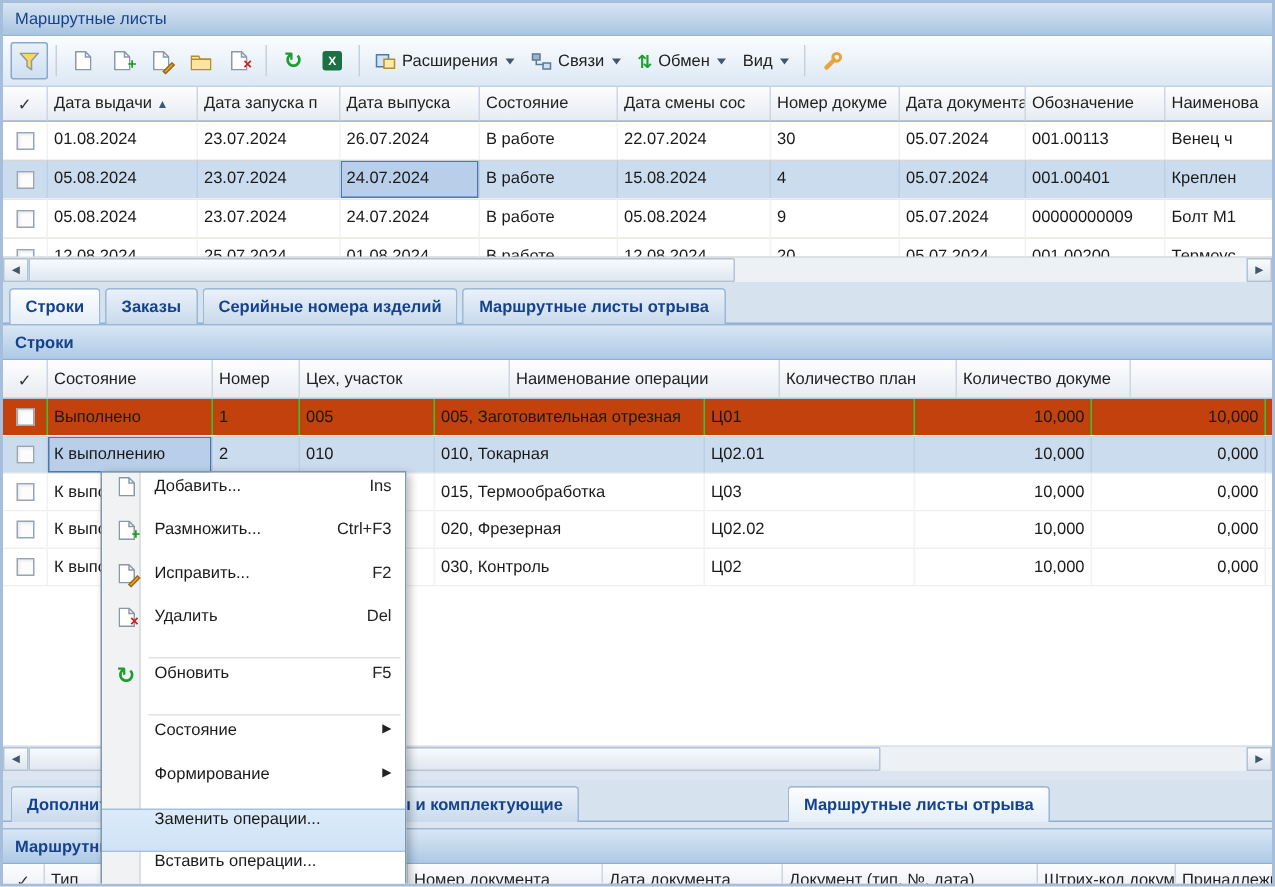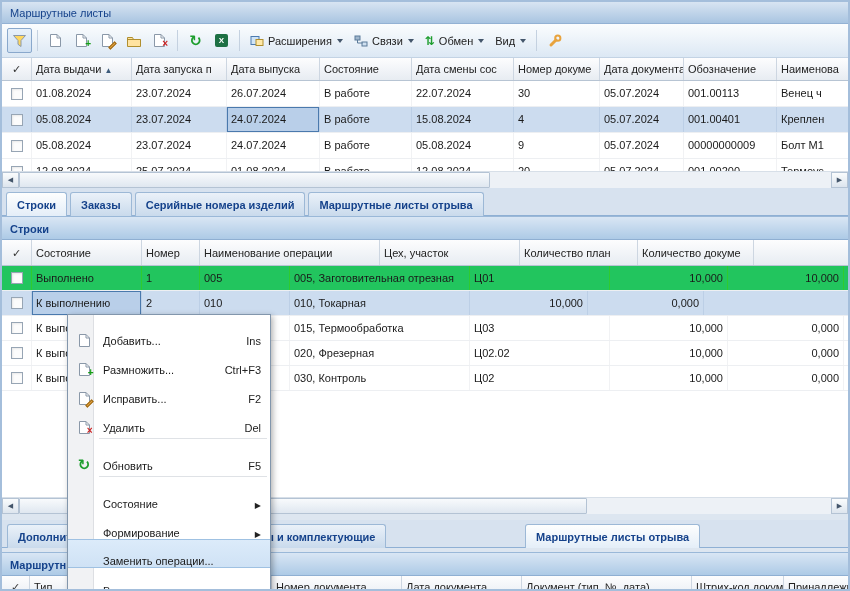--- a/index.html
+++ b/index.html
@@ -30,21 +30,21 @@
   .g2 .ghead{height:26px}
   .g2 .hcell{padding-top:7px}
   .g3 .ghead{height:23px}
   .grow{display:flex;background:#fff;border-bottom:1px solid #edeff2}
   .g1 .grow{height:26px}
   .g2 .grow{height:25px}
   .cell{padding:6px 4px 0;border-right:1px solid #f1f2f4;overflow:hidden;white-space:nowrap;flex:none}
   .num{text-align:right}
   .grow.sel{background:#ccdcef}
   .grow.sel .cell{border-right-color:#bccfe6}
-  .grow.green{background:#22c55e}
+  .grow.green{background:#c2410c}
   .grow.green .cell{border-right-color:#2ecc2e}
   .cell.focus{background:#b9cfe9;box-shadow:inset 0 0 0 1px #4a79ad}
   .ccell{display:flex;align-items:center;justify-content:center;padding:0 !important}
   .cb{width:12px;height:12px;border:1px solid #97a5b4;background:#fcfcfc;box-shadow:inset 1px 1px 2px rgba(0,0,0,.08)}
   .hcheck{text-align:center;padding-left:0;padding-right:0;color:#333}
   .sort{font-size:8px;color:#3b5a7a}
 
   .g1 .c0{width:30px}.g1 .c1{width:100px}.g1 .c2{width:95px}.g1 .c3{width:93px}.g1 .c4{width:92px}.g1 .c5{width:102px}.g1 .c6{width:86px}.g1 .c7{width:84px}.g1 .c8{width:93px}.g1 .c9{width:110px}
   .g2 .c0{width:30px}.g2 .c1{width:110px}.g2 .c2{width:58px}.g2 .c3{width:90px}.g2 .c4{width:180px}.g2 .c5{width:140px}.g2 .c6{width:118px}.g2 .c7{width:116px}
   .g3 .c0{width:28px}.g3 .c1{width:242px}.g3 .c2{width:130px}.g3 .c3{width:120px}.g3 .c4{width:170px}.g3 .c5{width:92px}.g3 .c6{width:90px}
@@ -62,21 +62,21 @@
   .tab.active{background:linear-gradient(#fdfefe,#e4eef8)}
   .tabs-bottom{position:relative;padding:0}
   .tabs-bottom .tab{position:absolute;top:4px}
 
   .pheader{height:24px;padding:6px 8px 0;background:linear-gradient(#d9e6f4,#adcae6);border-top:1px solid #9ab8d8;border-bottom:1px solid #8fafd2;color:#15428b;font-weight:bold}
   .gap{background:#dde6f0}
 
   .cmenu{position:absolute;left:65px;top:312px;width:204px;height:286px;padding-top:3px;z-index:10;
          background:linear-gradient(90deg,#f1f2f4 0,#f1f2f4 25px,#dddfe3 25px,#dddfe3 26px,#ffffff 26px);
          border:1px solid #8296ac;box-shadow:2px 2px 6px rgba(0,0,0,.3)}
-  .mi{height:29px;display:flex;align-items:flex-end;padding:0 9px 0 4px;color:#1a1a1a}
+  .mi{height:29px;display:flex;align-items:flex-start;padding:0 9px 0 4px;color:#1a1a1a}
   .mi .mic{width:24px;display:flex;align-items:center;justify-content:center;flex:none}
   .mi .ml{flex:1;padding-left:7px;overflow:hidden;white-space:nowrap}
   .mi .ms{color:#222;margin-left:10px}
   .mi.bold .ml{font-weight:normal}
   .mi.hl{background:linear-gradient(#dcebfa,#cfe2f5);border-top:1px solid #9fc1e2;border-bottom:1px solid #9fc1e2}
   .msub{font-size:8px;color:#222}
   .msep{height:1px;background:#dfe2e6;margin:4px 3px 4px 31px}
 </style>
 </head>
 <body>
@@ -274,22 +274,22 @@
     <div class="tab"><span>Маршрутные листы отрыва</span></div>
   </div>
 
   <div class="pheader">Строки</div>
 
   <div class="g2">
     <div class="ghead">
       <div class="hcell c0 hcheck">✓</div>
       <div class="hcell c1">Состояние</div>
       <div class="hcell c2">Номер</div>
+      <div class="hcell c5">Цех, участок</div>
       <div class="hcell c4">Наименование операции</div>
-      <div class="hcell c5">Цех, участок</div>
       <div class="hcell c6">Количество план</div>
       <div class="hcell c7">Количество докуме</div>
     </div>
     <div class="g2body">
       <div class="grow green">
         <div class="cell c0 ccell">
             <span class="cb"></span>
           </div>
         <div class="cell c1">Выполнено</div>
         <div class="cell c2">1</div>
@@ -300,20 +300,21 @@
         <div class="cell c7 num">10,000</div>
       </div>
       <div class="grow sel">
         <div class="cell c0 ccell">
             <span class="cb"></span>
           </div>
         <div class="cell c1 focus">К выполнению</div>
         <div class="cell c2">2</div>
         <div class="cell c3">010</div>
         <div class="cell c4">010, Токарная</div>
+        <div class="cell c5">Ц02.01</div>
         <div class="cell c6 num">10,000</div>
         <div class="cell c7 num">0,000</div>
       </div>
       <div class="grow">
         <div class="cell c0 ccell">
             <span class="cb"></span>
           </div>
         <div class="cell c1">К выполнению</div>
         <div class="cell c2"></div>
         <div class="cell c3"></div>

